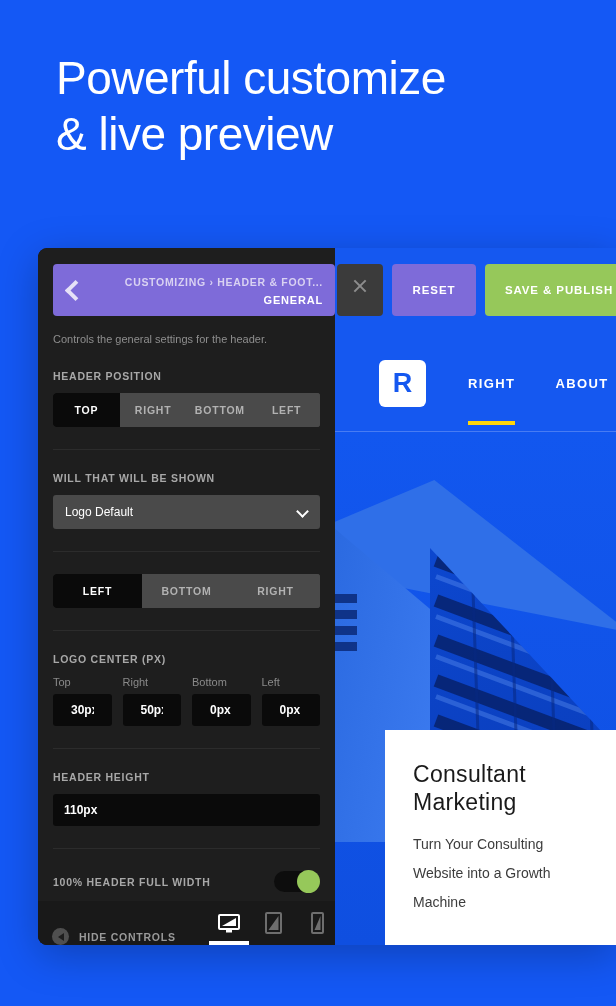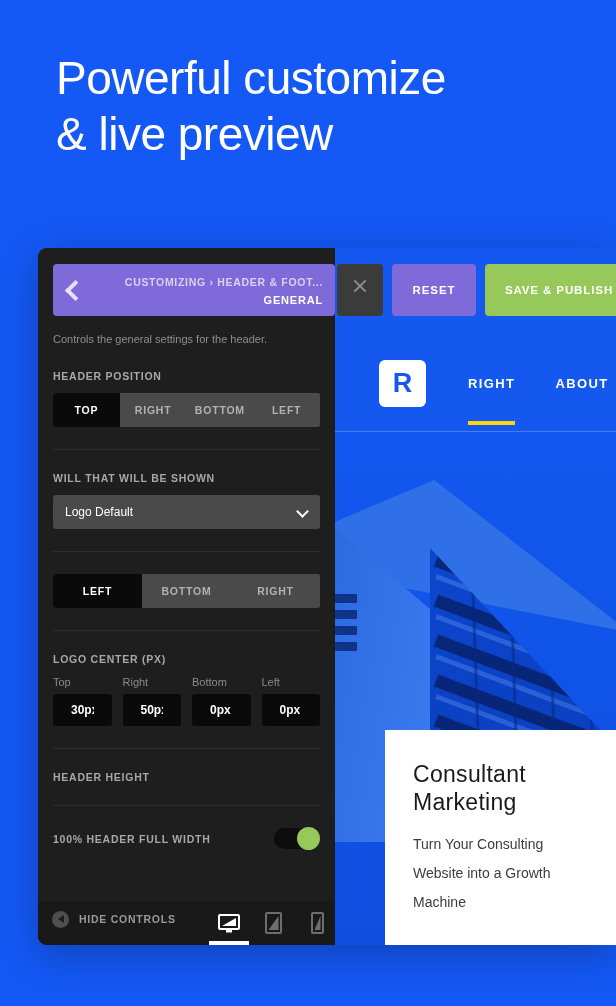--- a/index.html
+++ b/index.html
@@ -312,22 +312,22 @@
     border-radius: 50%;
     background: #96c85a;
   }
 
   
   .panel-footer {
     height: 44px;
     flex: 0 0 44px;
     background: #191919;
     display: flex;
-    align-items: center;
-    padding: 0 0 8px 14px;
+    align-items: flex-end;
+    padding: 0 0 0 14px;
     position: relative;
   }
   .hide-controls {
     display: flex;
     align-items: center;
     cursor: pointer;
   }
   .hc-circle {
     width: 17px; height: 17px;
     border-radius: 50%;
@@ -608,20 +608,21 @@
           <div class="margin-cell">
             <div class="margin-cap">Left</div>
             <input class="text-input" type="text" value="0px" style="">
           </div>
         </div>
         <div class="section-divider"></div>
       </div>
 
       <div class="section">
         <div class="field-label">HEADER HEIGHT</div>
+        <input class="text-input-wide" type="text" value="110px" style="">
         <div class="section-divider"></div>
       </div>
 
       <div class="toggle-row">
         <span class="toggle-label">100% HEADER FULL WIDTH</span>
         <span class="toggle">
           <span class="toggle-knob"></span>
         </span>
       </div>
 

